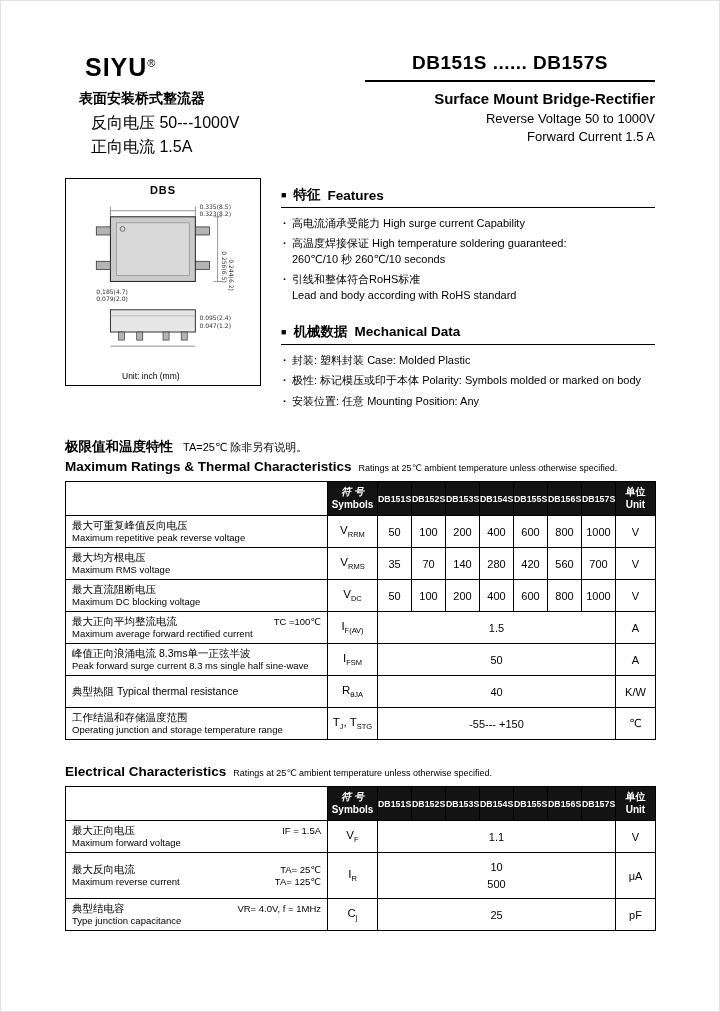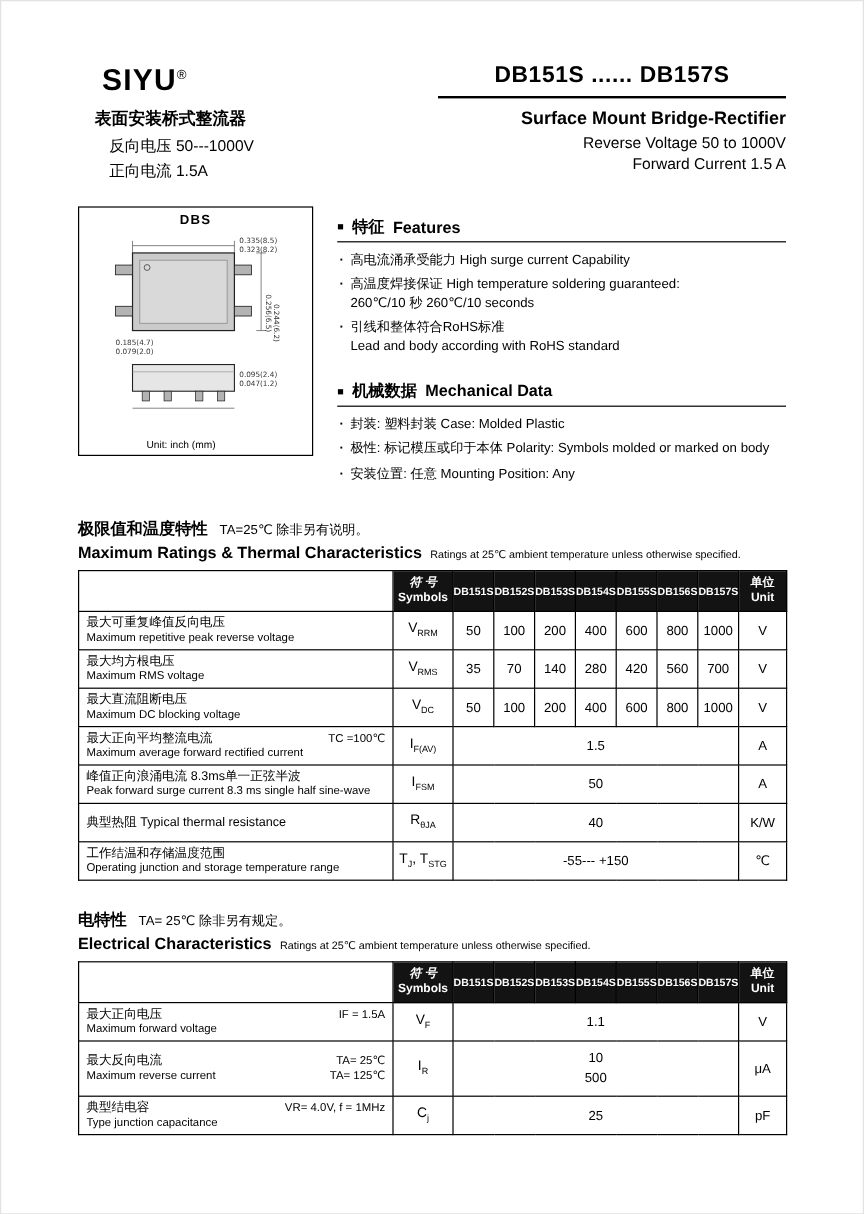--- a/index.html
+++ b/index.html
@@ -10,21 +10,21 @@
 
   
   .brand-row { display:flex; justify-content:space-between; align-items:flex-end; }
   .brand { font-size:25px; font-weight:bold; letter-spacing:1px; padding-left:20px; }
   .brand sup { font-size:11px; font-weight:normal; }
   .part-range { font-size:19px; font-weight:bold; width:290px; text-align:center;
                 border-bottom:2px solid #000; padding-bottom:6px; letter-spacing:.5px; }
   .intro-row { display:flex; justify-content:space-between; margin-top:8px; }
   .intro-left { padding-left:14px; }
   .cn-title { font-size:14px; font-weight:bold; margin-bottom:5px; }
-  .cn-line { font-size:13px; margin:3px 0 0 12px; }
+  .cn-line { font-size:16px; margin:3px 0 0 12px; }
   .intro-right { text-align:right; }
   .en-title { font-size:15px; font-weight:bold; margin-bottom:4px; }
   .en-line { font-size:13px; margin-top:3px; }
 
   
   .mid { display:flex; gap:20px; margin-top:20px; }
   .pkg-box { width:196px; height:208px; border:1px solid #000; padding:5px 4px 4px 4px;
              display:flex; flex-direction:column; align-items:center; flex:none;justify-content:flex-end; }
   .pkg-label { font-size:11px; font-weight:bold; letter-spacing:1px; }
   .pkg-box svg { flex:1; width:100%; }
@@ -316,23 +316,20 @@
           </td>
           <td class="sym"><span>T</span><sub>J</sub><span>, T</span><sub>STG</sub></td>
           <td class="val" colspan="7">-55--- +150</td>
           <td class="val">℃</td>
         </tr>
       </tbody>
     </table>
   </div>
 
   <div class="tblsec">
-    <div class="h-cn">
-      <span>电特性</span><span class="note">TA= 25℃ 除非另有规定。</span>
-    </div>
     <div class="h-en">
       <span>Electrical Characteristics</span><span class="note">Ratings at 25℃ ambient temperature unless otherwise specified.</span>
     </div>
 
     <table class="spec">
       <colgroup>
         <col style="width:262px">
           <col style="width:50px">
         <col style="width:34px">
           <col style="width:34px">

